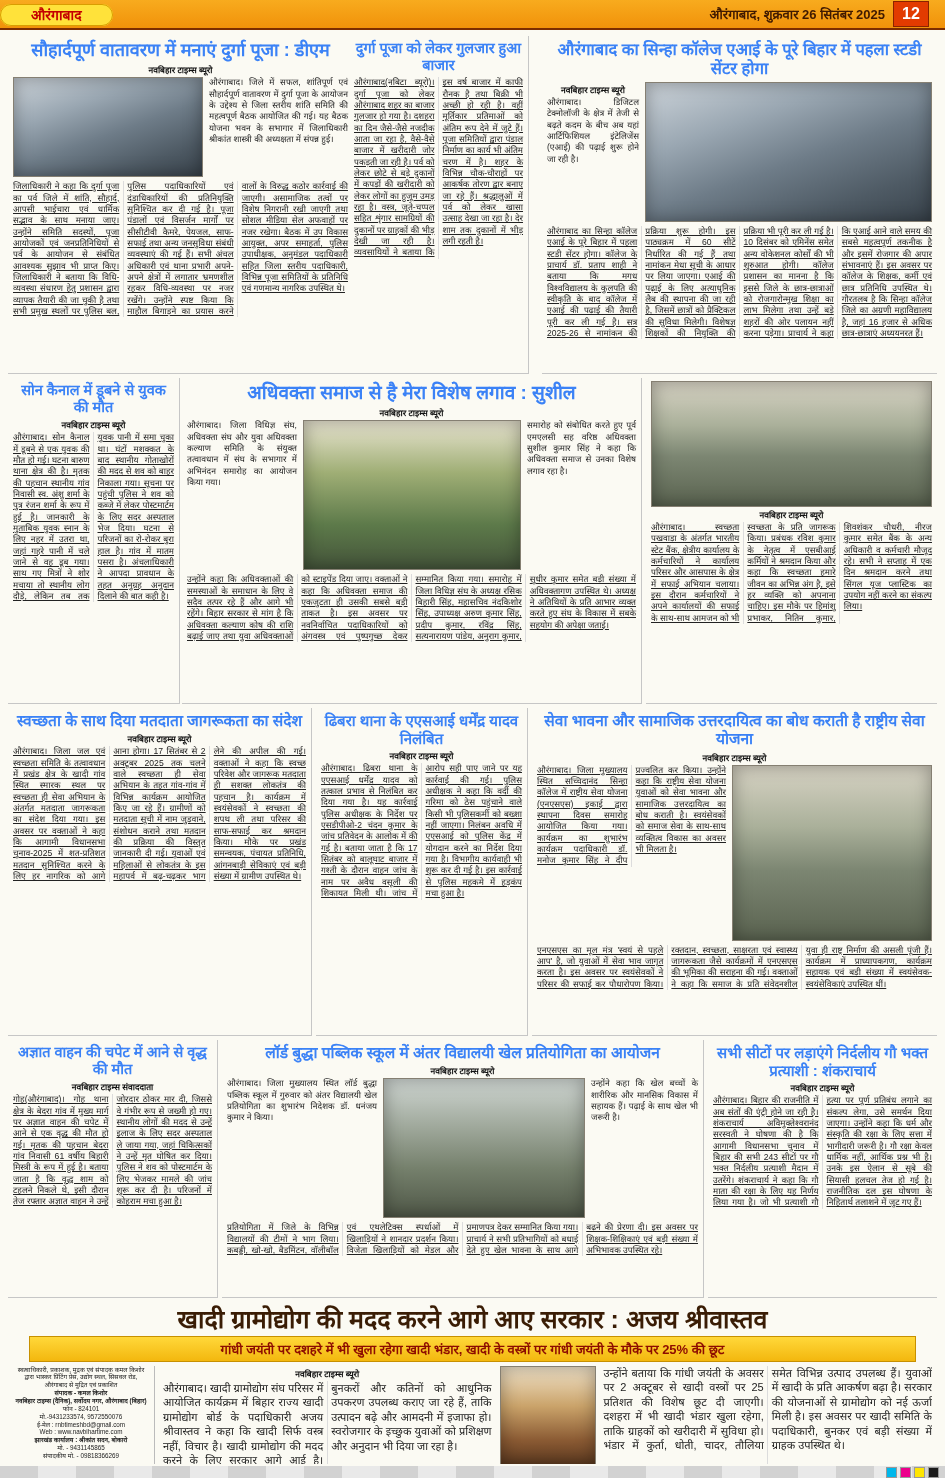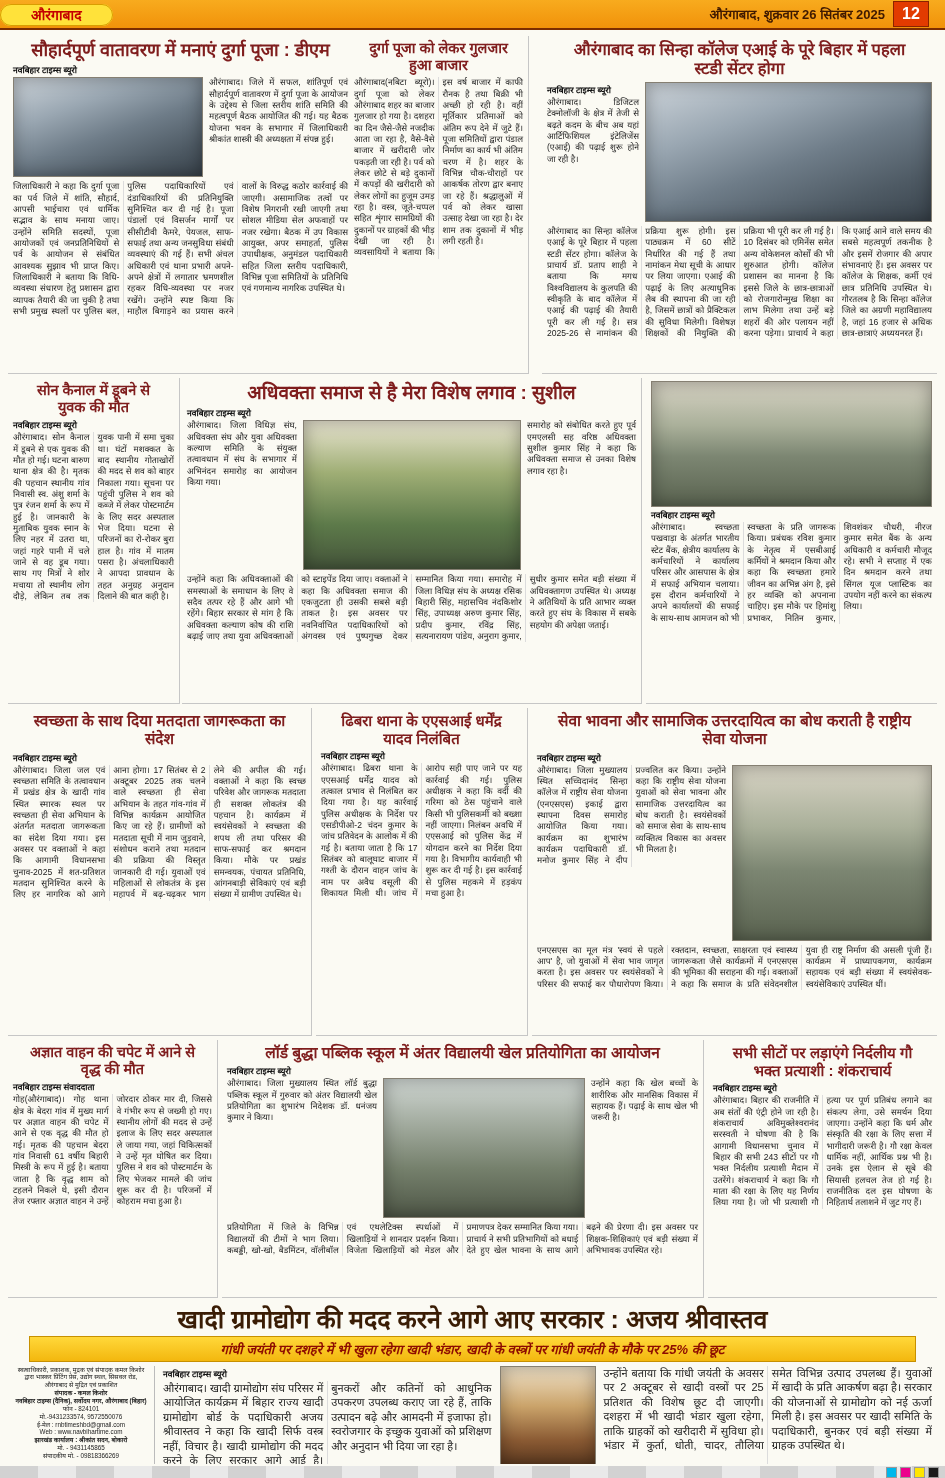--- a/index.html
+++ b/index.html
@@ -14,37 +14,37 @@
   .edition-badge{background:#ffe23a;color:#c40000;font-weight:bold;font-size:14px;
                  padding:2px 30px;border-radius:12px;border:1px solid #d99e00;}
   .mh-right{flex:1;display:flex;justify-content:flex-end;align-items:center;gap:8px;padding-right:16px;}
   .date-text{color:#401a00;font-weight:bold;font-size:13px;}
   .page-badge{background:#e23b00;color:#ffffff;font-weight:bold;font-size:16px;width:34px;height:24px;
               display:flex;align-items:center;justify-content:center;border:1px solid #8a2300;}
   
   .art{position:absolute;box-sizing:border-box;overflow:hidden;padding:3px 5px;background:#fbfaf3;}
   .bR{border-right:1px solid #c6c6c6;}
   .bB{border-bottom:1px solid #c6c6c6;}
-  .hl{font-weight:bold;text-align:center;color:#7f1d1d;line-height:1.18;margin:1px 12px 3px;}
-  .by{font-weight:bold;font-size:8.5px;text-align:left;margin:2px 0;color:#111;}
+  .hl{font-weight:bold;text-align:center;color:#3b82f6;line-height:1.18;margin:1px 0 3px;}
+  .by{font-weight:bold;font-size:8.5px;text-align:center;margin:2px 0;color:#111;}
   .cols{font-size:8.6px;line-height:1.32;text-align:justify;column-gap:8px;
-        column-rule:1px solid #dcdcdc;color:#222;}
+        column-rule:1px solid #dcdcdc;color:#222;text-decoration:underline;}
   .plain{font-size:8.6px;line-height:1.32;text-align:justify;color:#222;}
   .row{display:flex;gap:6px;align-items:flex-start;}
   .photo{border:1px solid #857f72;box-sizing:border-box;flex:none;
          box-shadow:inset 0 0 18px rgba(0,0,0,.35);}
   .g-meeting{background:linear-gradient(160deg,#cdd4da 0%,#9aa7b2 30%,#6e7c88 55%,#4e5a64 80%,#39434c 100%);}
   .g-green{background:linear-gradient(180deg,#e8e4d0 0%,#9fae75 35%,#5d7a4a 70%,#44543a 100%);}
   .g-crowd{background:linear-gradient(180deg,#d7d3c4 0%,#aab09a 35%,#7c8672 60%,#5a6350 100%);}
   .g-street{background:linear-gradient(180deg,#cfd6d2 0%,#9fa89b 35%,#75806c 65%,#4f5747 100%);}
   .g-portrait{background:linear-gradient(180deg,#f0e2c8 0%,#caa36a 40%,#8a5a33 75%,#5d3a20 100%);}
   
   .khadi-hl{font-size:25px;font-weight:bold;text-align:center;color:#3a1d05;line-height:1.1;margin:1px 0 2px;}
   .khadi-strip{background:linear-gradient(180deg,#ffd83a,#f3b70e);color:#8d0c00;font-weight:bold;
-               font-size:13px;text-align:center;padding:3px 0;margin:2px 16px 4px;border:1px solid #c79000;font-style:italic;}
+               font-size:13px;text-align:center;padding:3px 0;margin:2px 16px 4px;border:1px solid #c79000;}
   .m-row{display:flex;gap:8px;height:106px;overflow:hidden;}
   .pubbox{width:136px;flex:none;border-right:1px solid #bbb;padding-right:5px;font-size:6.3px;
           line-height:1.25;text-align:center;color:#222;}
   .pubbox .b{font-weight:bold;}
   .m-text{flex:1;min-width:0;}
   .m-col{column-count:2;column-gap:8px;column-rule:1px solid #dcdcdc;font-size:11px;
          line-height:1.32;text-align:justify;}
   
   .colorbar{position:absolute;left:0;top:1466px;width:945px;height:12px;
             background:repeating-linear-gradient(90deg,#d2d2d2 0 38px,#e9e9e9 38px 76px);

